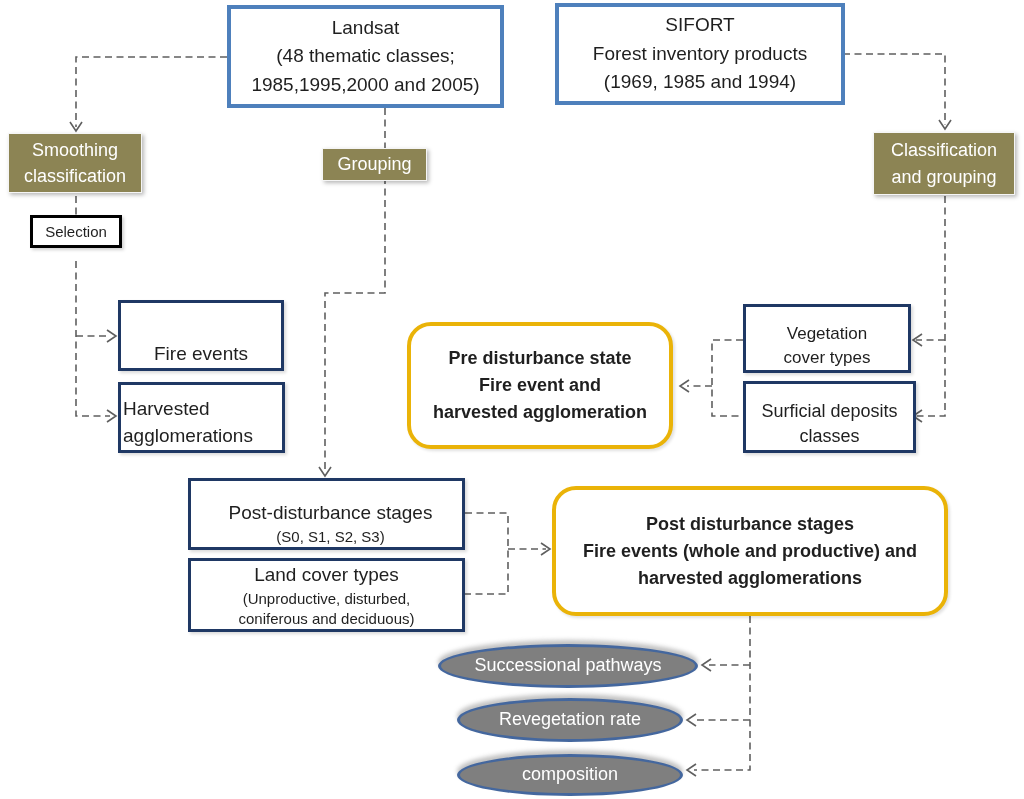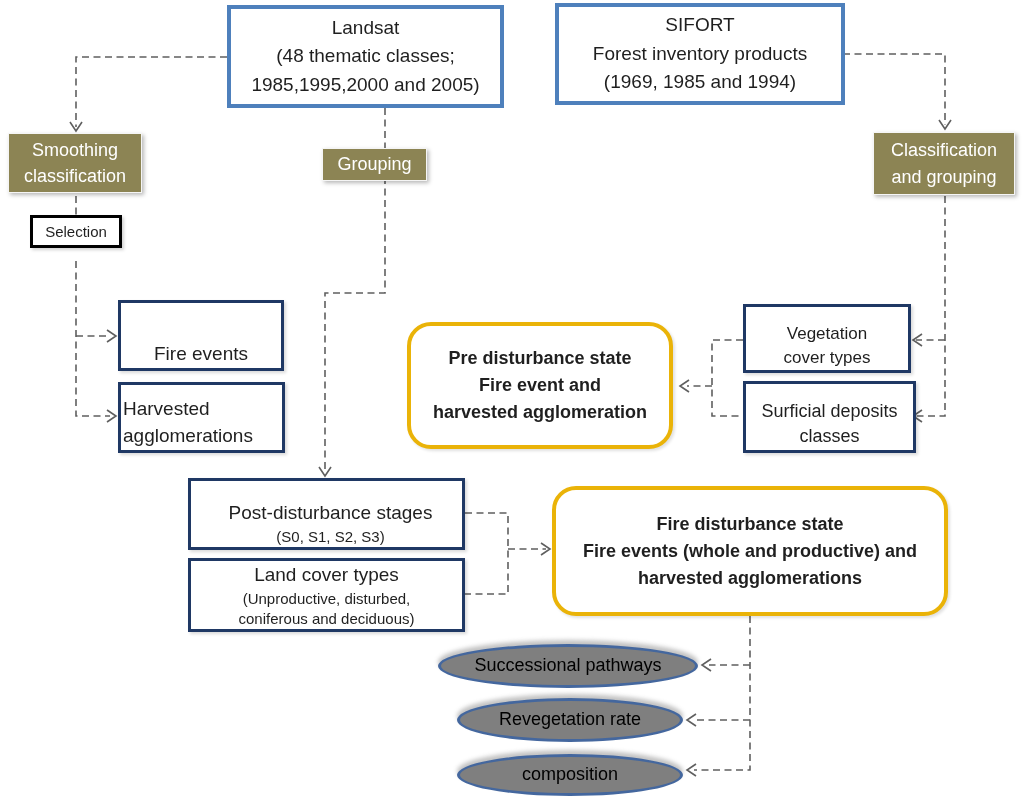--- a/index.html
+++ b/index.html
@@ -20,21 +20,21 @@
     background:#8C8454;color:#fff;border:1px solid #f5f5f5;font-size:18px;
     box-shadow:2px 2px 4px rgba(0,0,0,0.28);line-height:1.45;
   }
   .data{border:3px solid #1F3864;font-size:19px;box-shadow:2px 2px 3px rgba(0,0,0,0.15);justify-content:flex-end;}
   .sel{border:3px solid #000;font-size:15px;box-shadow:2px 2px 3px rgba(0,0,0,0.18);}
   .state{
     border:4px solid #eab308;border-radius:24px;font-weight:bold;font-size:18px;
     line-height:1.5;box-shadow:2px 2px 3px rgba(0,0,0,0.12);
   }
   .ellipse{
-    border-radius:50%;background:#7F7F7F;border:3px solid #44679E;color:#000000;
+    border-radius:50%;background:#7F7F7F;border:3px solid #44679E;color:#ffffff;
     font-size:18px;box-shadow:0 -4px 4px rgba(120,120,120,0.45);
   }
   .left-align{align-items:flex-start;text-align:left;padding-left:2px;}
   .sub{font-size:15px;line-height:1.35;}
 </style>
 </head>
 <body>
 
 <div id="canvas">
 
@@ -138,21 +138,21 @@
     <div class="sub">(S0, S1, S2, S3)</div>
   </div>
 
   <div class="box data" style="left:188px;top:558px;width:277px;height:74px;">
     <div>Land cover types</div>
     <div class="sub">(Unproductive, disturbed,</div>
     <div class="sub">coniferous and deciduous)</div>
   </div>
 
   <div class="box state" style="left:552px;top:486px;width:396px;height:130px;">
-    <div>Fire disturbance state</div>
+    <div>Post disturbance stages</div>
     <div>Fire events (whole and productive) and</div>
     <div>harvested agglomerations</div>
   </div>
 
   <div class="box ellipse" style="left:438px;top:644px;width:260px;height:44px;">
     <div>Successional pathways</div>
   </div>
 
   <div class="box ellipse" style="left:457px;top:698px;width:226px;height:44px;">
     <div>Revegetation rate</div>

